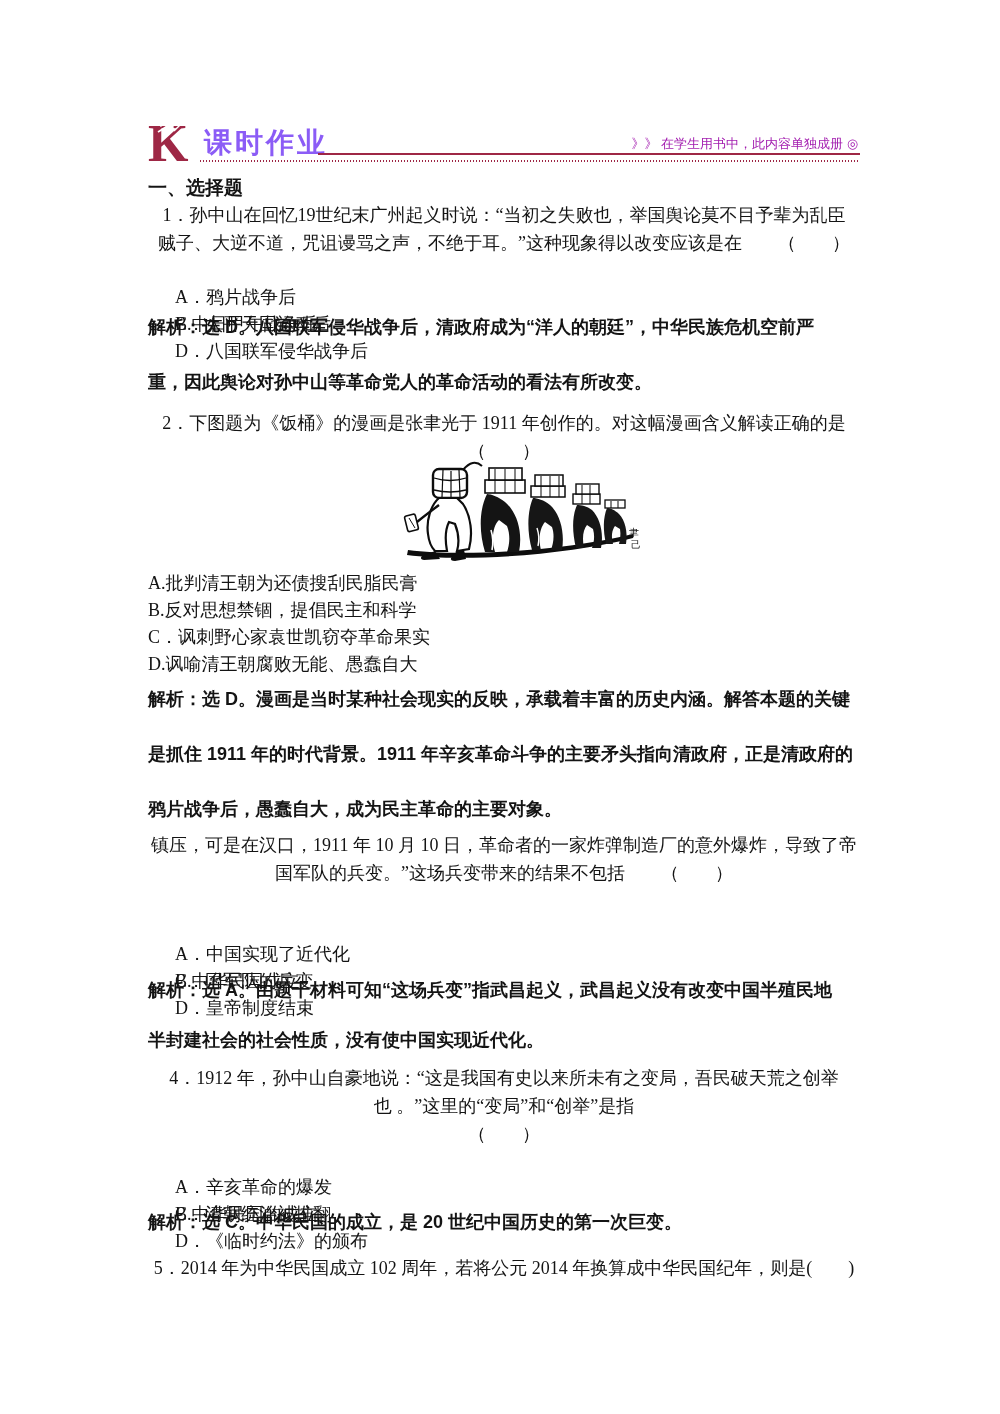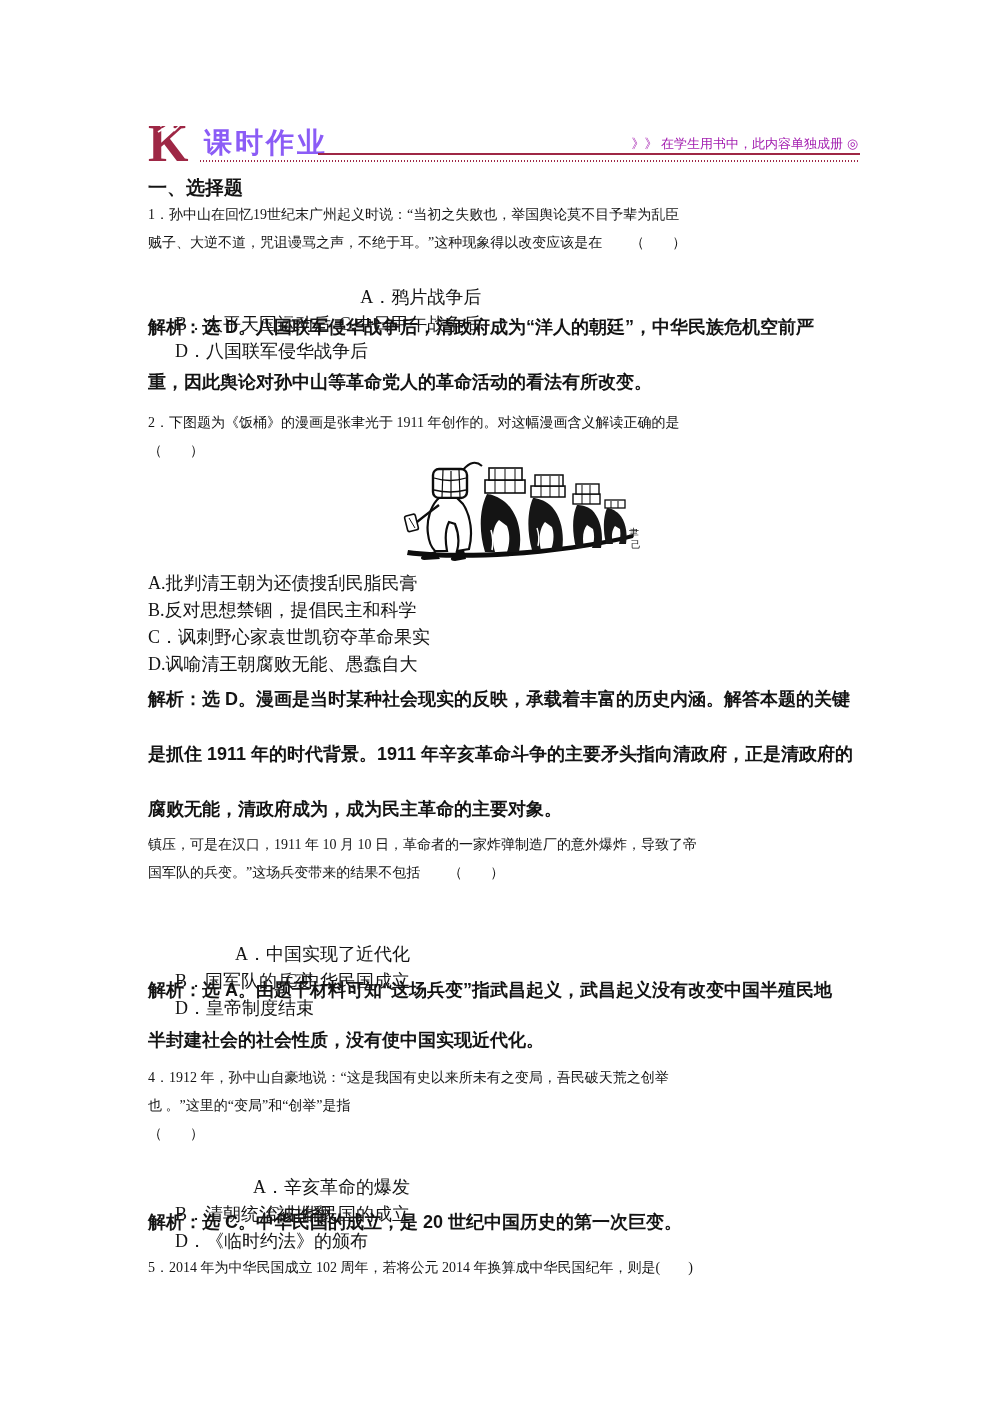--- a/index.html
+++ b/index.html
@@ -13,23 +13,23 @@
              letter-spacing:3px;color:#8b5cf6;
              font-family:"Liberation Sans","DejaVu Sans",sans-serif;}
   .hdr-note{position:absolute;right:142px;top:135px;font-size:13px;color:#a21caf;
             font-family:"Liberation Sans","DejaVu Sans",sans-serif;white-space:pre;}
   .hdr-rule-solid{position:absolute;left:318px;right:140px;top:153px;height:2px;background:#9e2745;}
   .hdr-rule-dotted{position:absolute;left:200px;right:140px;top:160px;height:2px;
       background:repeating-linear-gradient(90deg,#9e2745 0 1px,transparent 1px 3px);}
 
   
   .block{position:absolute;left:148px;width:712px;}
-  .stem div{font-size:14px;line-height:28px;white-space:pre;}
+  .stem div{font-size:18px;line-height:28px;white-space:pre;text-align:center;}
   .optrow{height:27px;line-height:27px;font-size:18px;white-space:pre;}
-  .optrow .c1{display:inline-block;text-align:right;}
+  .optrow .c1{display:inline-block;}
   .cols43 .c1{width:43%;}
   .cols33 .c1{width:33%;}
   .optlist div{height:27px;line-height:27px;font-size:18px;white-space:pre;}
   .exp{font-family:"Liberation Sans","DejaVu Sans",sans-serif;font-weight:600;}
   .exp div{font-size:18px;white-space:pre;}
   .lh55 div{height:55px;line-height:55px;}
   .lh50 div{height:50px;line-height:50px;}
   .lh54 div{height:54px;line-height:54px;}
   .sec-title{position:absolute;left:148px;top:176px;font-size:19px;font-weight:700;
              font-family:"Liberation Sans","DejaVu Sans",sans-serif;line-height:24px;}
@@ -145,21 +145,21 @@
 
   <div class="block optlist" id="q2-opts">
     <div>A.批判清王朝为还债搜刮民脂民膏</div>
     <div>B.反对思想禁锢，提倡民主和科学</div>
     <div>C．讽刺野心家袁世凯窃夺革命果实</div>
     <div>D.讽喻清王朝腐败无能、愚蠢自大</div>
   </div>
   <div class="block exp lh55" id="q2-exp">
     <div>解析：选 D。漫画是当时某种社会现实的反映，承载着丰富的历史内涵。解答本题的关键</div>
     <div>是抓住 1911 年的时代背景。1911 年辛亥革命斗争的主要矛头指向清政府，正是清政府的</div>
-    <div>腐败无能，清政府成为，成为民主革命的主要对象。</div>
+    <div>鸦片战争后，愚蠢自大，成为民主革命的主要对象。</div>
   </div>
 
   <div class="block stem" id="q3-stem">
     <div>镇压，可是在汉口，1911 年 10 月 10 日，革命者的一家炸弹制造厂的意外爆炸，导致了帝</div>
     <div>国军队的兵变。”这场兵变带来的结果不包括　　（　　）</div>
   </div>
   <div class="block cols33" id="q3-opts">
     <div class="optrow">
       <span class="c1">A．中国实现了近代化</span>
       <span>B．国军队的兵变</span>

